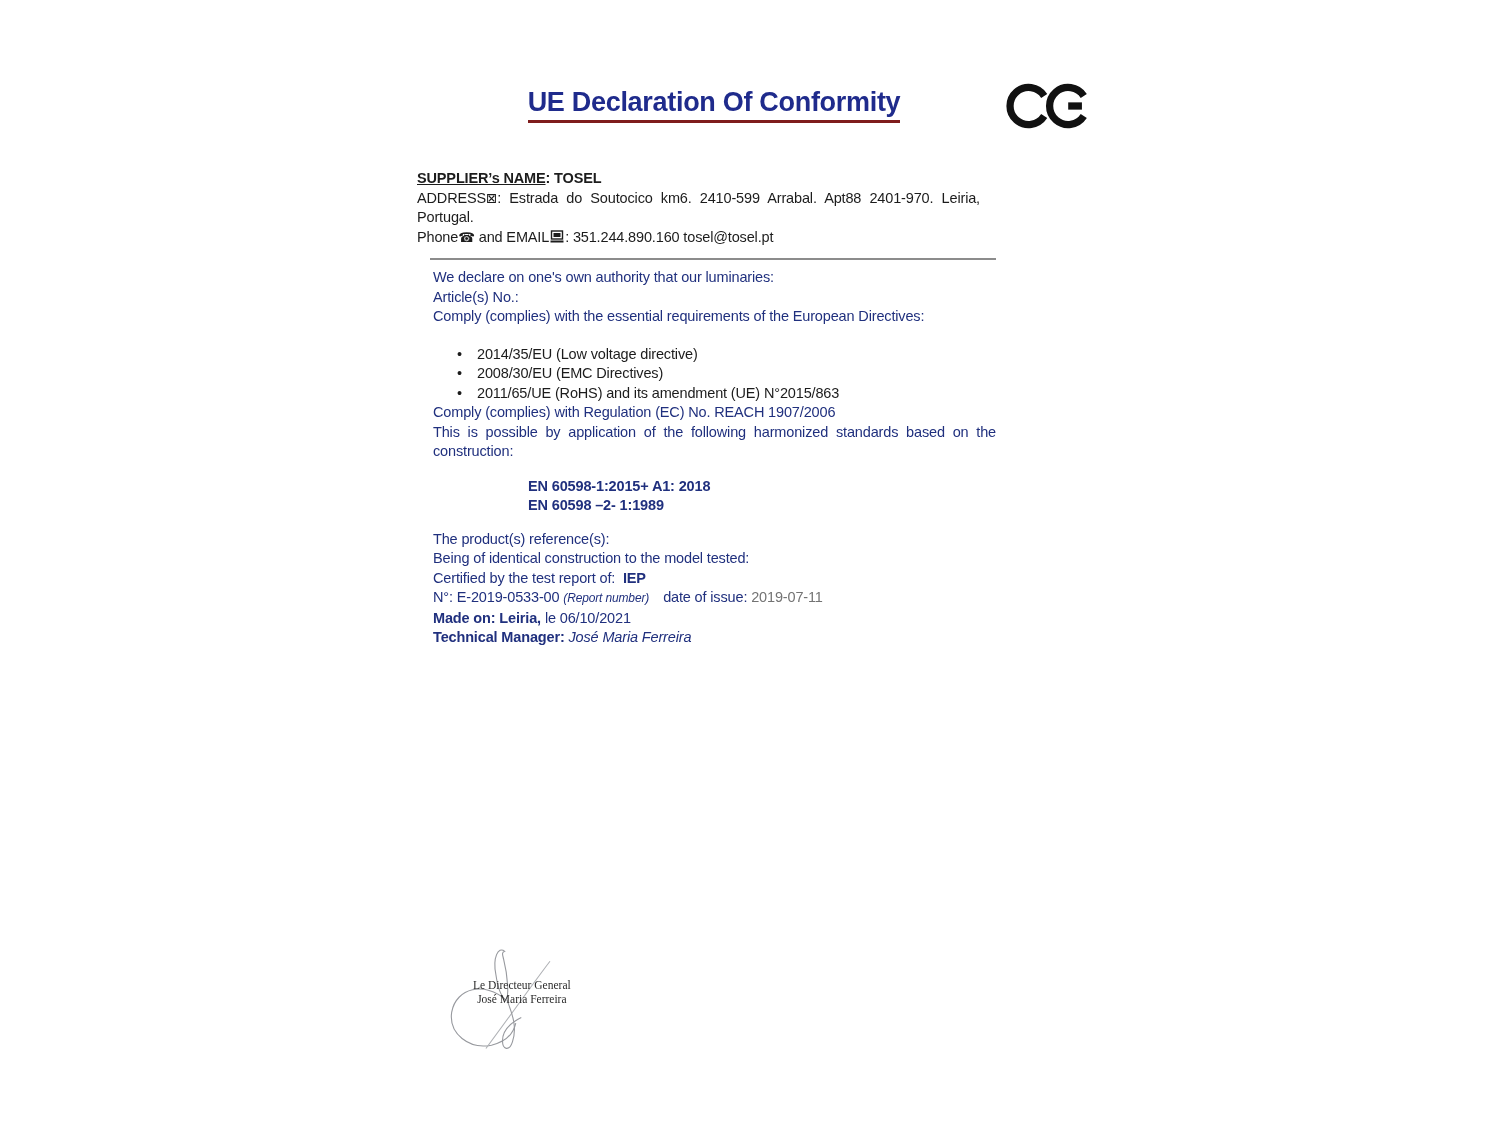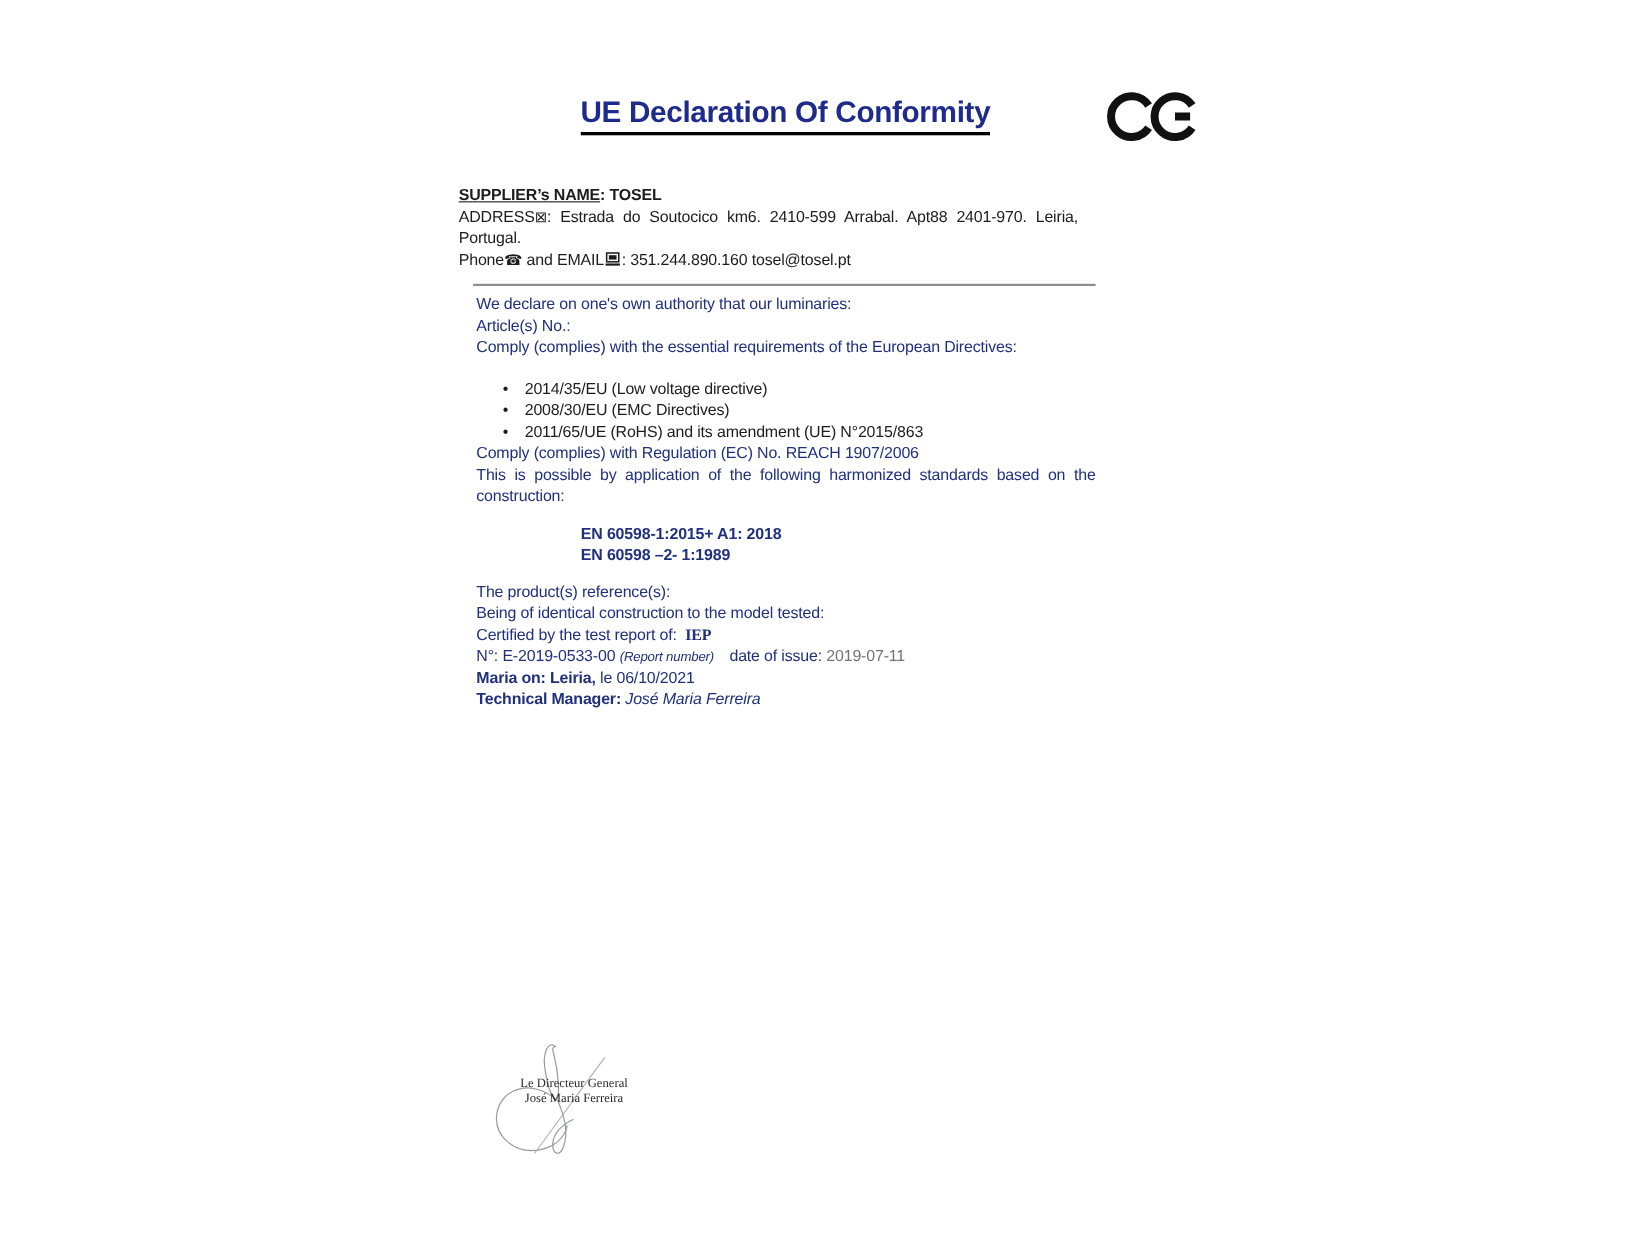--- a/index.html
+++ b/index.html
@@ -13,21 +13,21 @@
   
   .title-wrap{
     position:absolute;left:433px;top:88px;width:562px;
     text-align:center;
   }
   .title-wrap h1{
     display:inline-block;
     margin:0;
     font-size:27px;font-weight:bold;
     color:#1f2b8c;
-    border-bottom:3px solid #000000;
+    border-bottom:3px solid #7f1d1d;
     padding-bottom:2px;
     letter-spacing:-0.3px;
     line-height:1.1;
   }
   
   .ce{position:absolute;left:1006px;top:83px;}
   .ce svg{display:block;}
   
   .supplier{
     position:absolute;left:417px;top:169px;width:563px;
@@ -65,21 +65,21 @@
     color:#1c1c1c;list-style:none;
   }
   ul.directives li{position:relative;line-height:19.5px;}
   ul.directives li::before{
     content:"\2022";
     position:absolute;left:-20px;top:0;
     color:#1c1c1c;
   }
   .standards{margin:15px 0 0 95px;font-weight:bold;}
   .standards div{line-height:19.5px;}
-  .semibold{font-weight:600;font-family:Liberation Serif, serif;}
+  .semibold{font-weight:600;}
   .italic{font-style:italic;}
   .small-note{font-size:12px;font-style:italic;}
   .date-val{color:#737373;}
   .gap{display:inline-block;width:14px;}
   
   .signature{position:absolute;left:445px;top:948px;width:190px;height:110px;text-align:center;}
   .signature svg{position:absolute;left:0;top:0;}
   .sig-text{
     position:absolute;left:28px;top:30px;
     font-family:"Liberation Serif", serif;
@@ -138,21 +138,21 @@
 
     <div class="mt14">
       <p>The product(s) reference(s):</p>
       <p>Being of identical construction to the model tested:</p>
     </div>
 
     <p class="mt19"><span>Certified by the test report of:</span>&nbsp;&nbsp;<span class="semibold">IEP</span></p>
 
     <p class="mt18"><span>N°: E-2019-0533-00</span> <span class="small-note">(Report number)</span><span class="gap"></span><span>date of issue:</span> <span class="date-val">2019-07-11</span></p>
 
-    <p class="mt68"><span class="b">Maria on: Leiria,</span> <span>le 06/10/2021</span></p>
+    <p class="mt68"><span class="b">Made on: Leiria,</span> <span>le 06/10/2021</span></p>
 
     <p class="mt38"><span class="b">Technical Manager:</span> <span class="italic">José Maria Ferreira</span></p>
   </main>
 
   <div class="signature">
     <svg width="115" height="106" viewBox="0 0 100 96" fill="none" xmlns="http://www.w3.org/2000/svg">
       <path d="M52 3 C46 -2 41 9 44 24 C46 38 50 45 53 47 C56 44 55 26 51 10 C50 6 49 4 52 3 Z" stroke="#97999e" stroke-width="1" fill="none"></path>
       <path d="M53 47 C34 30 8 36 4 58 C1 78 20 92 40 88 C53 85 60 77 62 68" stroke="#97999e" stroke-width="1" fill="none"></path>
       <path d="M93 12 C77 33 58 60 35 91" stroke="#b0b2b6" stroke-width="1" fill="none"></path>
       <path d="M54 47 C60 62 63 73 59 85 C56 94 50 92 50 84 C50 74 57 68 67 63" stroke="#97999e" stroke-width="1" fill="none"></path>

